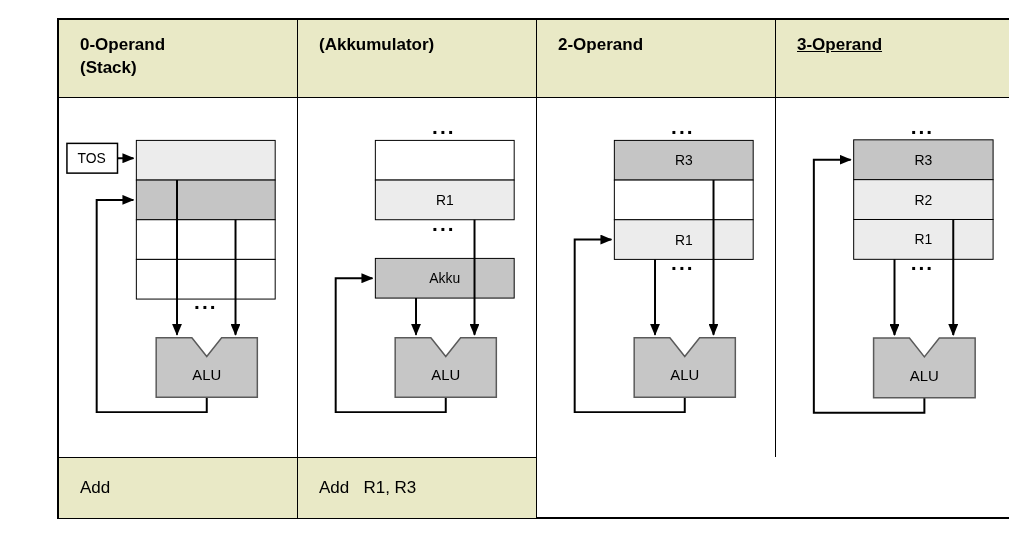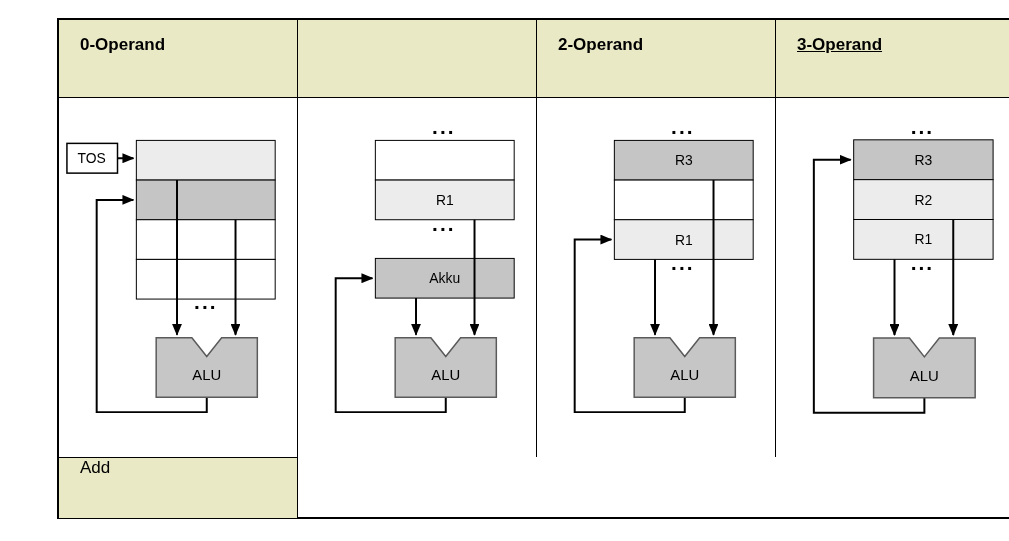--- a/index.html
+++ b/index.html
@@ -38,20 +38,21 @@
     box-sizing: border-box;
     background: #fff;
   }
   .diag svg { display: block; width: 100%; height: 100%; }
   .ftr {
     background: #e9e9c6;
     border-right: 1.5px solid #000;
     border-top: 1.5px solid #000;
     box-sizing: border-box;
     display: flex;
+    align-items: center;
     padding-left: 21px;
     font-size: 17px;
     white-space: pre;
   }
   svg text {
     font-family: "Liberation Sans", sans-serif;
     font-size: 14px;
     fill: #000;
   }
   svg text.alu-t { font-size: 15px; }
@@ -61,22 +62,24 @@
   svg .alu-box { stroke: #5a5a5a; stroke-width: 1.5; }
   svg .tos-box { fill: #fff; stroke: #000; stroke-width: 1.5; }
 </style>
 </head>
 <body>
 
 <div class="arch-table">
 
   <div class="hdr">
     <div>0-Operand</div>
+    <div>(Stack)</div>
   </div>
   <div class="hdr">
+    <div>(Akkumulator)</div>
   </div>
   <div class="hdr">
     <div>2-Operand</div>
     <div></div>
   </div>
   <div class="hdr last">
     <div>3-Operand</div>
     <div></div>
   </div>
 
@@ -185,14 +188,17 @@
       <path class="wire" d="M149 301 L149 316 L38 316 L38 62 L75 62" marker-end="url(#ar4)"></path>
 
       <polygon class="alu-box" points="98,241 134,241 149,260 164,241 200,241 200,301 98,301" fill="#c6c6c6"></polygon>
       <text class="alu-t" x="149" y="284" text-anchor="middle">ALU</text>
     </svg>
   </div>
 
   <div class="ftr">
     <span>Add</span>
   </div>
+  <div class="ftr">
+    <span>Add   R1, R3</span>
+  </div>
 
 </div>
 
 </body></html>

